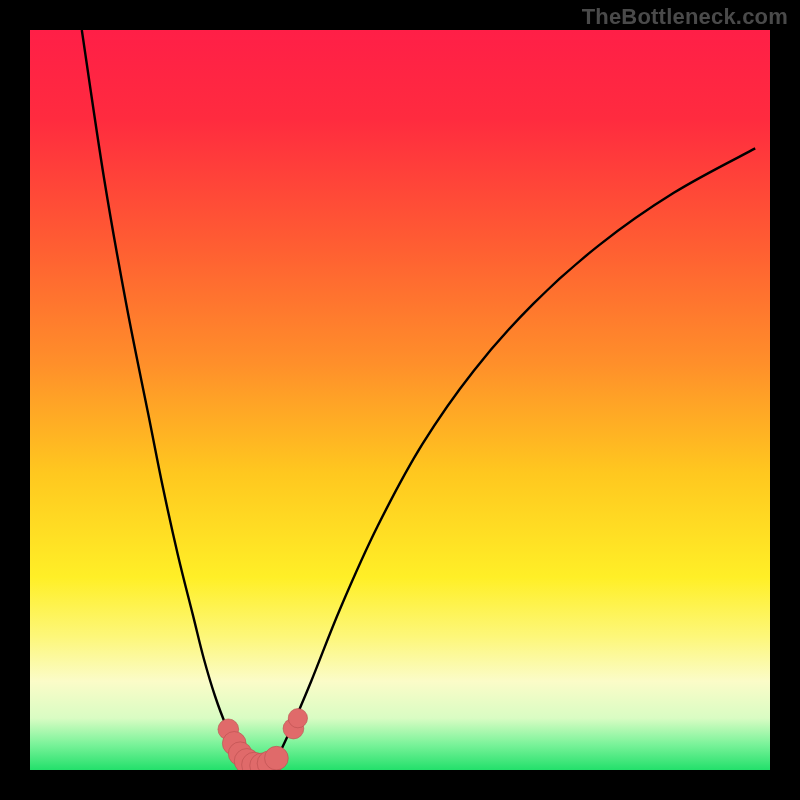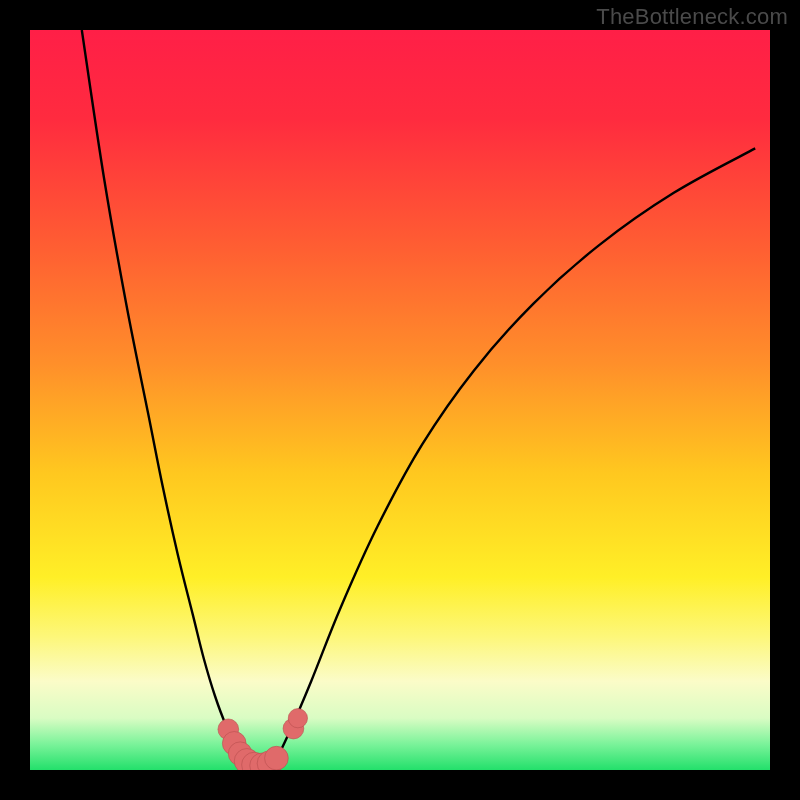--- a/index.html
+++ b/index.html
@@ -24,21 +24,21 @@
     width: 740px;
     height: 740px;
     overflow: hidden;
   }
   .watermark {
     position: absolute;
     top: 4px;
     right: 12px;
     color: #4a4a4a;
     font-size: 22px;
-    font-weight: 400;
+    font-weight: 700;
     letter-spacing: 0.2px;
     user-select: none;
   }
   svg { display: block; }
 </style>
 </head>
 <body>
 
 <div class="frame">
   <div class="watermark">TheBottleneck.com</div>

